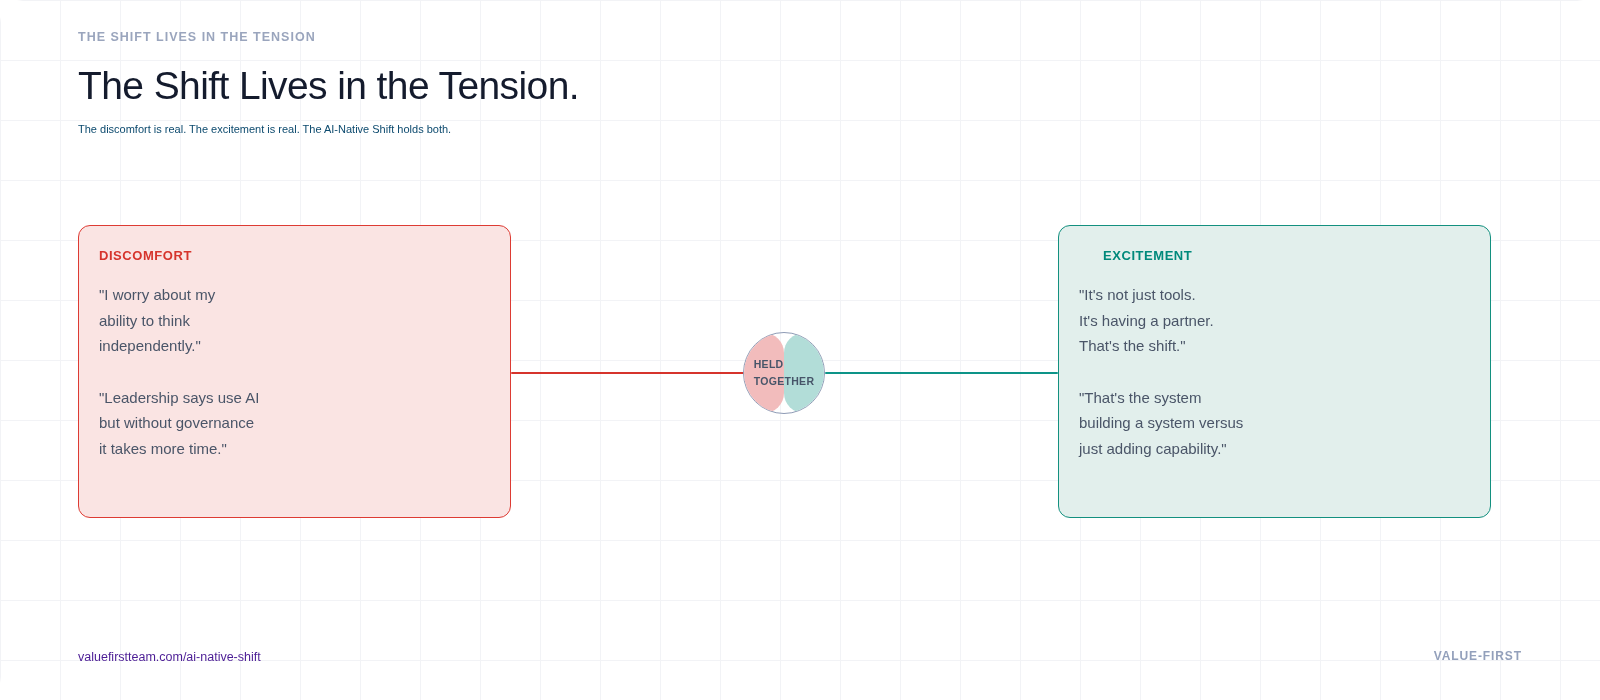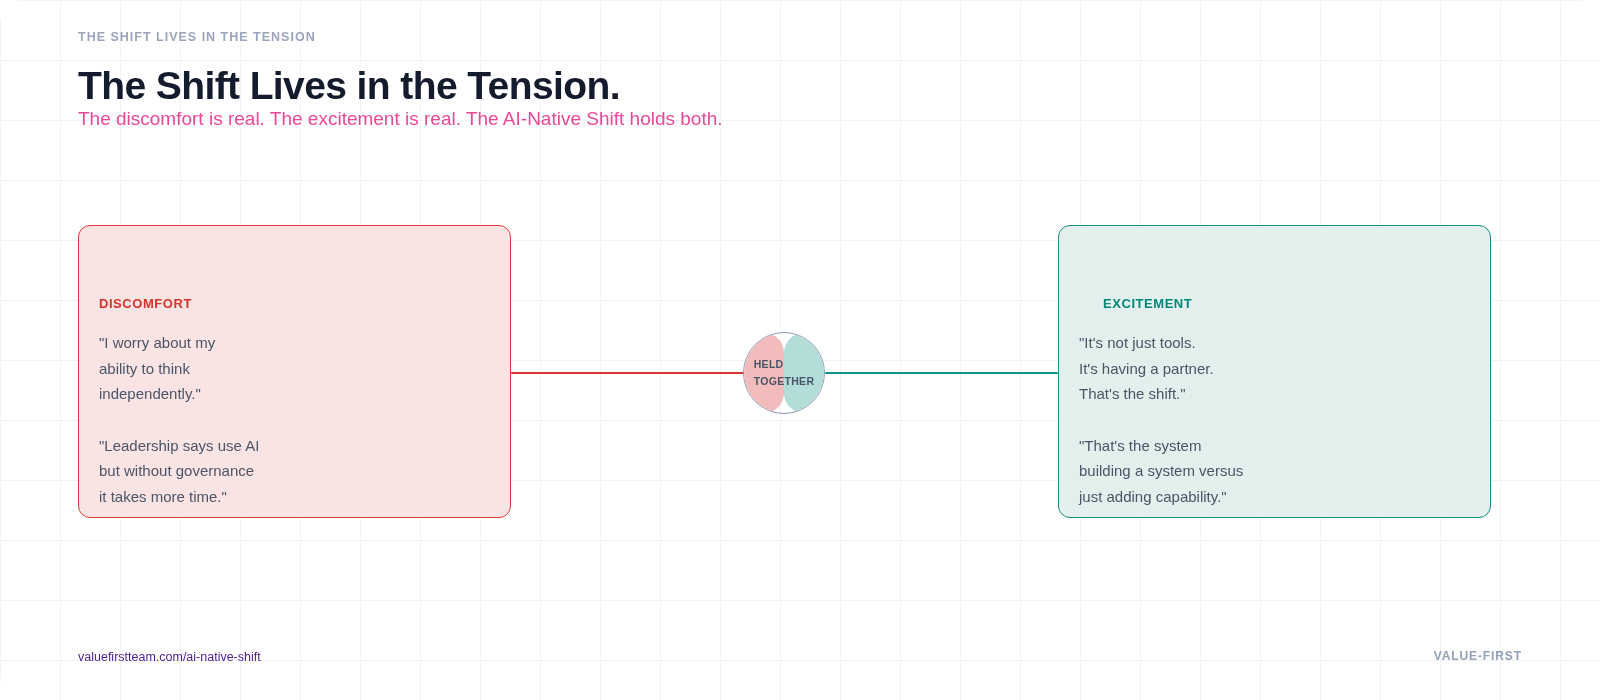--- a/index.html
+++ b/index.html
@@ -30,29 +30,30 @@
   #eyebrow {
     font-size:12.5px; font-weight:bold;
     letter-spacing:1.0px;
     color:#9aa5bd;
     text-transform:uppercase;
     white-space:nowrap;
   }
 
   #page-title {
     margin-top:20px;
-    font-size:39px; font-weight:bold;
+    font-size:39px; font-weight:normal;
     color:#141b2d;
     letter-spacing:-0.6px;
     white-space:nowrap;
   }
 
   #subtitle {
-    font-size:19px;
-    color:#ec4899;
+    margin-top:15px;
+    font-size:11px;
+    color:#0c4a6e;
     white-space:nowrap;
   }
 
   
   .card {
     position:absolute;
     border-radius:12px;
     border-width:1.6px;
     border-style:solid;
     padding:22px 20px;
@@ -69,21 +70,20 @@
     left:1058px; top:225px;
     width:433px; height:293px;
     background:#e2efec;
     border-color:#13907f;
   }
 
   .card-label {
     font-size:13px; font-weight:bold;
     letter-spacing:0.55px;
     text-transform:uppercase;
-    margin-top:48px;
   }
   #label-discomfort { color:#d6342c; }
   #label-excitement { color:#00897b;padding-left:24px; }
 
   .quote {
     margin-top:19px;
     font-size:15px;
     line-height:25.5px;
     color:#4a5568;
     white-space:pre-line;

